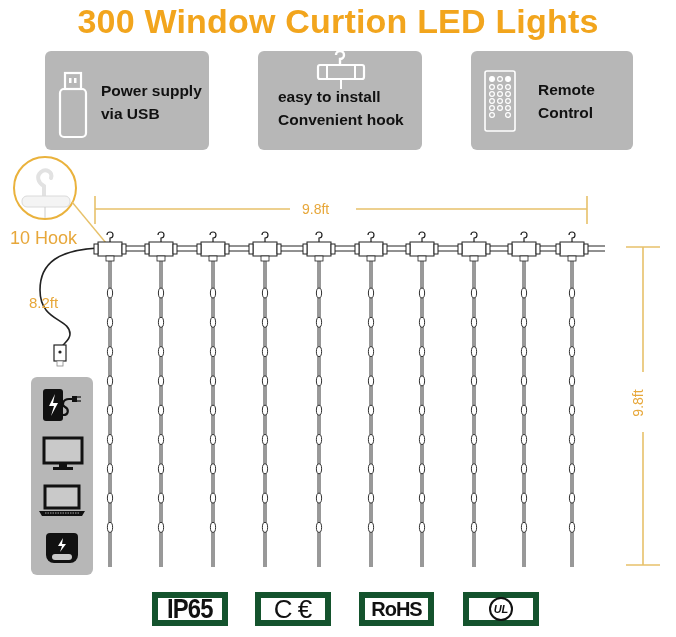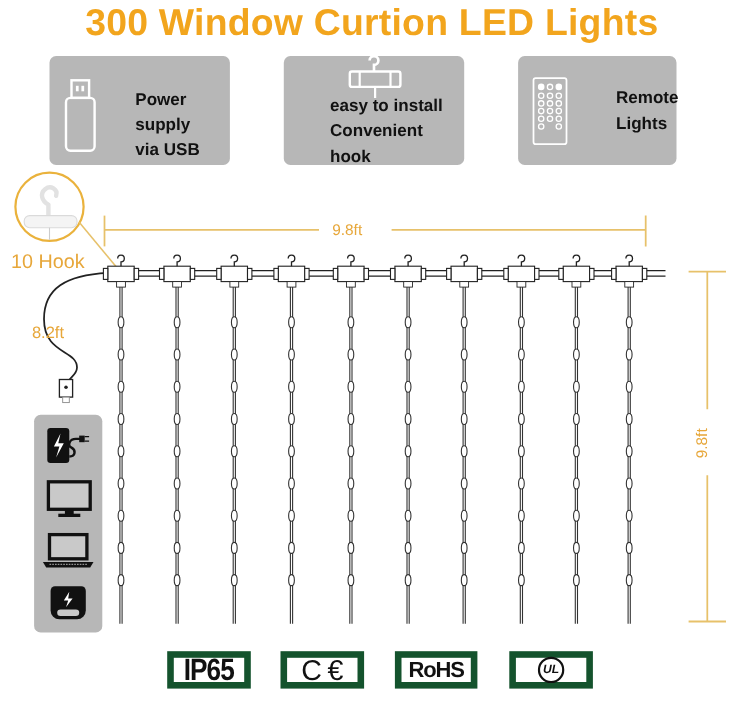--- a/index.html
+++ b/index.html
@@ -1,19 +1,19 @@
 <!DOCTYPE html>
 <html><head>
 <meta charset="utf-8">
 <style>
   html, body { margin:0; padding:0; background:#ffffff; }
   body { width:676px; height:637px; position:relative; overflow:hidden; font-family:"Liberation Sans", sans-serif; }
   .title { position:absolute; left:0; top:2px; width:676px; text-align:center; font-size:34px; font-weight:bold; color:#f2a51d; letter-spacing:0.2px; }
   .feature { position:absolute; top:51px; height:99px; background:#b7b7b7; border-radius:6px; }
-  .feature .label { position:absolute; font-size:15.5px; font-weight:bold; color:#111; line-height:23px;margin-left:22px; }
+  .feature .label { position:absolute; font-size:15.5px; font-weight:bold; color:#111; line-height:23px; }
   .feature svg { position:absolute; }
   .dim-text { position:absolute; color:#e7a73a; font-size:14px; }
   .devices { position:absolute; left:31px; top:377px; width:62px; height:198px; background:#b7b7b7; border-radius:6px; }
   .devices svg { position:absolute; }
   .cert { position:absolute; top:592px; height:34px; border:6px solid #14532d; background:#fff; box-sizing:border-box; display:flex; align-items:center; justify-content:center; }
   .cert span { font-weight:bold; color:#111; }
   #diagram { position:absolute; left:0; top:0; }
 </style>
 </head>
 <body>
@@ -40,21 +40,21 @@
     <line x1="13" y1="14" x2="13" y2="28" stroke="#fff" stroke-width="2"></line>
     <line x1="41" y1="14" x2="41" y2="28" stroke="#fff" stroke-width="2"></line>
     <line x1="27" y1="28" x2="27" y2="38" stroke="#fff" stroke-width="2"></line>
   </svg>
   <div class="label" style="left:20px; top:34px;">
     <div>easy to install</div>
     <div>Convenient hook</div>
   </div>
 </div>
 
-<div class="feature" style="left:471px; width:144px;">
+<div class="feature" style="left:471px; width:162px;">
   <svg width="34" height="64" style="left:12px; top:18px;" viewBox="0 0 34 64">
     <rect x="2" y="2" width="30" height="60" rx="2" fill="none" stroke="#fff" stroke-width="1.6"></rect>
     <g fill="none" stroke="#fff" stroke-width="1.2">
       <circle cx="9" cy="10" r="2.4" fill="#fff"></circle>
         <circle cx="17" cy="10" r="2.4"></circle>
         <circle cx="25" cy="10" r="2.4" fill="#fff"></circle>
       <circle cx="9" cy="18" r="2.4"></circle>
         <circle cx="17" cy="18" r="2.4"></circle>
         <circle cx="25" cy="18" r="2.4"></circle>
       <circle cx="9" cy="25" r="2.4"></circle>
@@ -65,21 +65,21 @@
         <circle cx="25" cy="32" r="2.4"></circle>
       <circle cx="9" cy="39" r="2.4"></circle>
         <circle cx="17" cy="39" r="2.4"></circle>
         <circle cx="25" cy="39" r="2.4"></circle>
       <circle cx="9" cy="46" r="2.4"></circle>
         <circle cx="25" cy="46" r="2.4"></circle>
     </g>
   </svg>
   <div class="label" style="left:67px; top:27px;">
     <div>Remote</div>
-    <div>Lights</div>
+    <div>Control</div>
   </div>
 </div>
 
 <svg id="diagram" width="676" height="637" viewBox="0 0 676 637">
 
   <g stroke="#e7c16a" stroke-width="1.6">
     <line x1="95" y1="196" x2="95" y2="224"></line>
     <line x1="95" y1="209" x2="290" y2="209"></line>
     <line x1="356" y1="209" x2="587" y2="209"></line>
     <line x1="587" y1="196" x2="587" y2="224"></line>

